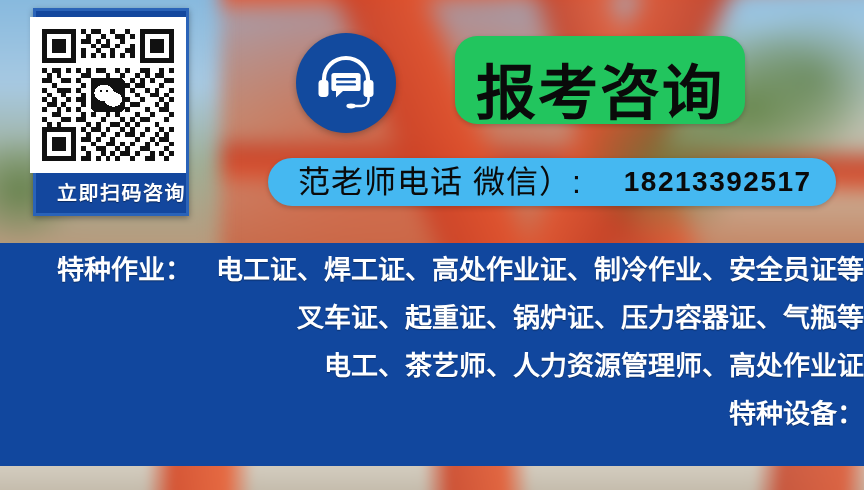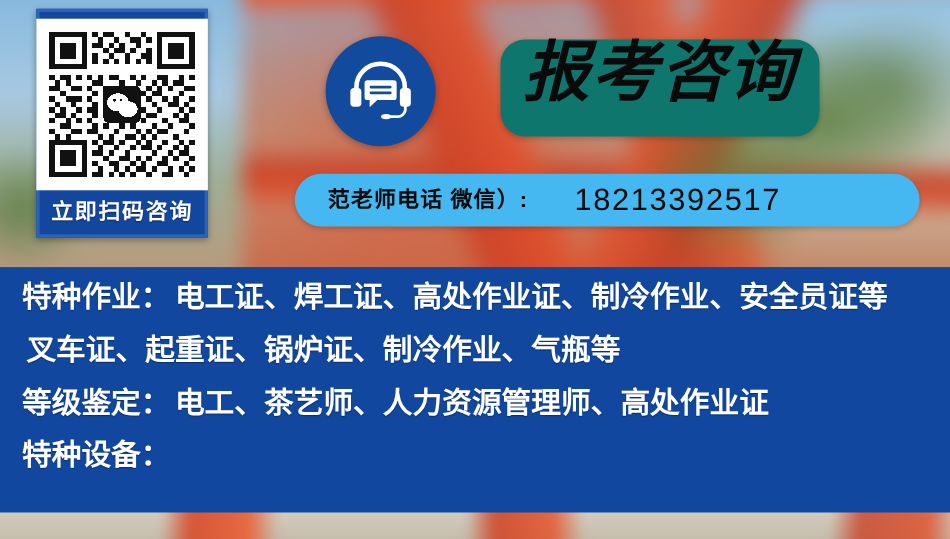--- a/index.html
+++ b/index.html
@@ -69,21 +69,21 @@
     position: absolute;
     left: 33px;
     top: 8px;
     width: 156px;
     height: 208px;
     background: #13479e;
     border: 3px solid #2a63b8;
     box-sizing: border-box;
     display: flex;
     flex-direction: column;
-    align-items: center;
+    align-items: flex-end;
     box-shadow: 0 2px 6px rgba(0,0,0,.35);
   }
   .qr-white {
     width: 156px;
     height: 156px;
     margin-top: 6px;
     background: #ffffff;
     position: relative;
     display: flex;
     align-items: center;
@@ -116,26 +116,25 @@
   }
 
   
   .pill-title {
     position: absolute;
     left: 455px;
     top: 36px;
     width: 290px;
     height: 88px;
     border-radius: 22px;
-    background: #0f766e;
+    background: #22c55e;
     display: flex;
-    align-items: flex-start;
+    align-items: flex-end;
     justify-content: center;
     box-shadow: 0 2px 5px rgba(0,0,0,.2);
-    font-style: italic;
   }
   .pill-title-text {
     font-size: 60px;
     font-weight: bold;
     color: #0a0a0a;
     letter-spacing: 2px;
     line-height: 1;
     white-space: nowrap;
   }
 
@@ -145,31 +144,31 @@
     top: 158px;
     width: 568px;
     height: 48px;
     border-radius: 24px;
     background: #45b8f1;
     display: flex;
     align-items: center;
     box-shadow: 0 2px 5px rgba(0,0,0,.2);
   }
   .pill-phone-label {
-    font-size: 20px;
-    font-weight: bold;
+    font-size: 32px;
+    font-weight: normal;
     color: #0a0a0a;
     letter-spacing: 1px;
     margin-left: 30px;
     white-space: nowrap;
     line-height: 1;
   }
   .pill-phone-number {
     font-size: 28px;
-    font-weight: normal;
+    font-weight: bold;
     color: #0a0a0a;
     letter-spacing: 1.5px;
     margin-left: 42px;
     white-space: nowrap;
     line-height: 1;
   }
 
   
   .list-block {
     position: absolute;
@@ -179,37 +178,38 @@
     height: 223px;
     background: #11479e;
     padding-top: 14px;
     box-sizing: border-box;
   }
   .list-row {
     display: flex;
     align-items: baseline;
     height: 48px;
     padding-left: 20px;
+    justify-content: flex-end;
   }
   .row-label {
     color: #ffffff;
     font-size: 27px;
     font-weight: bold;
     letter-spacing: 0px;
     white-space: nowrap;
     line-height: 1;
     text-shadow: 0 1px 1px rgba(0,0,0,.35);
   }
   .row-items {
     color: #ffffff;
     font-size: 27px;
     font-weight: bold;
     white-space: nowrap;
     line-height: 1;
-    margin-left: 4px;
+    margin-left: 24px;
     text-shadow: 0 1px 1px rgba(0,0,0,.35);
   }
 
   
   .bottom-strip {
     position: absolute;
     left: 0;
     top: 466px;
     width: 864px;
     height: 24px;
@@ -476,25 +476,24 @@
   </div>
 
   <div class="list-block">
 
     <div class="list-row">
       <span class="row-label">特种作业：</span>
       <span class="row-items">电工证、焊工证、高处作业证、制冷作业、安全员证等</span>
     </div>
 
     <div class="list-row">
-      <span class="row-items">叉车证、起重证、锅炉证、制冷作业、气瓶等</span>
+      <span class="row-items">叉车证、起重证、锅炉证、压力容器证、气瓶等</span>
     </div>
 
     <div class="list-row">
-      <span class="row-label">等级鉴定：</span>
       <span class="row-items">电工、茶艺师、人力资源管理师、高处作业证</span>
     </div>
 
     <div class="list-row">
       <span class="row-label">特种设备：</span>
     </div>
 
   </div>
 
   <div class="bottom-strip">

